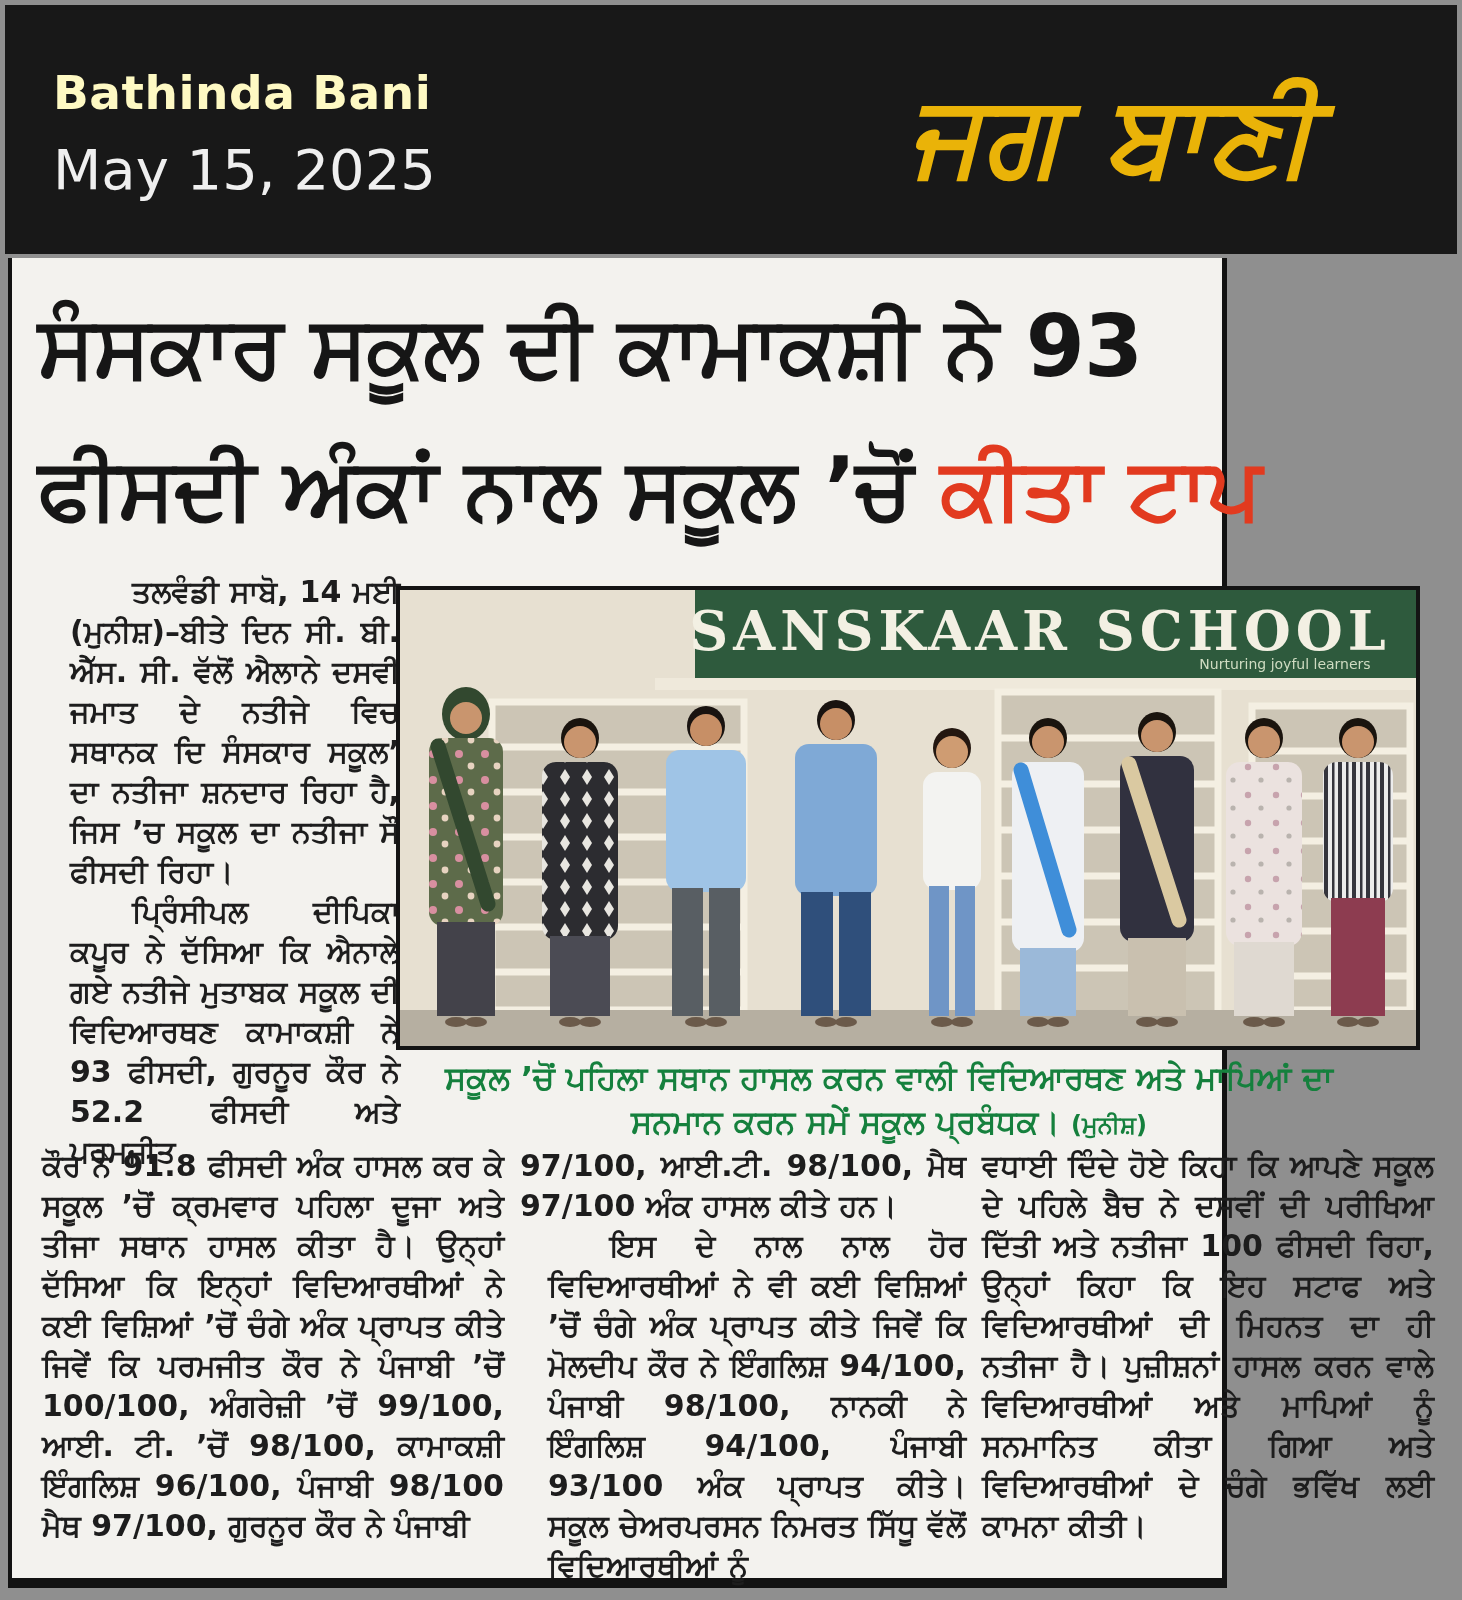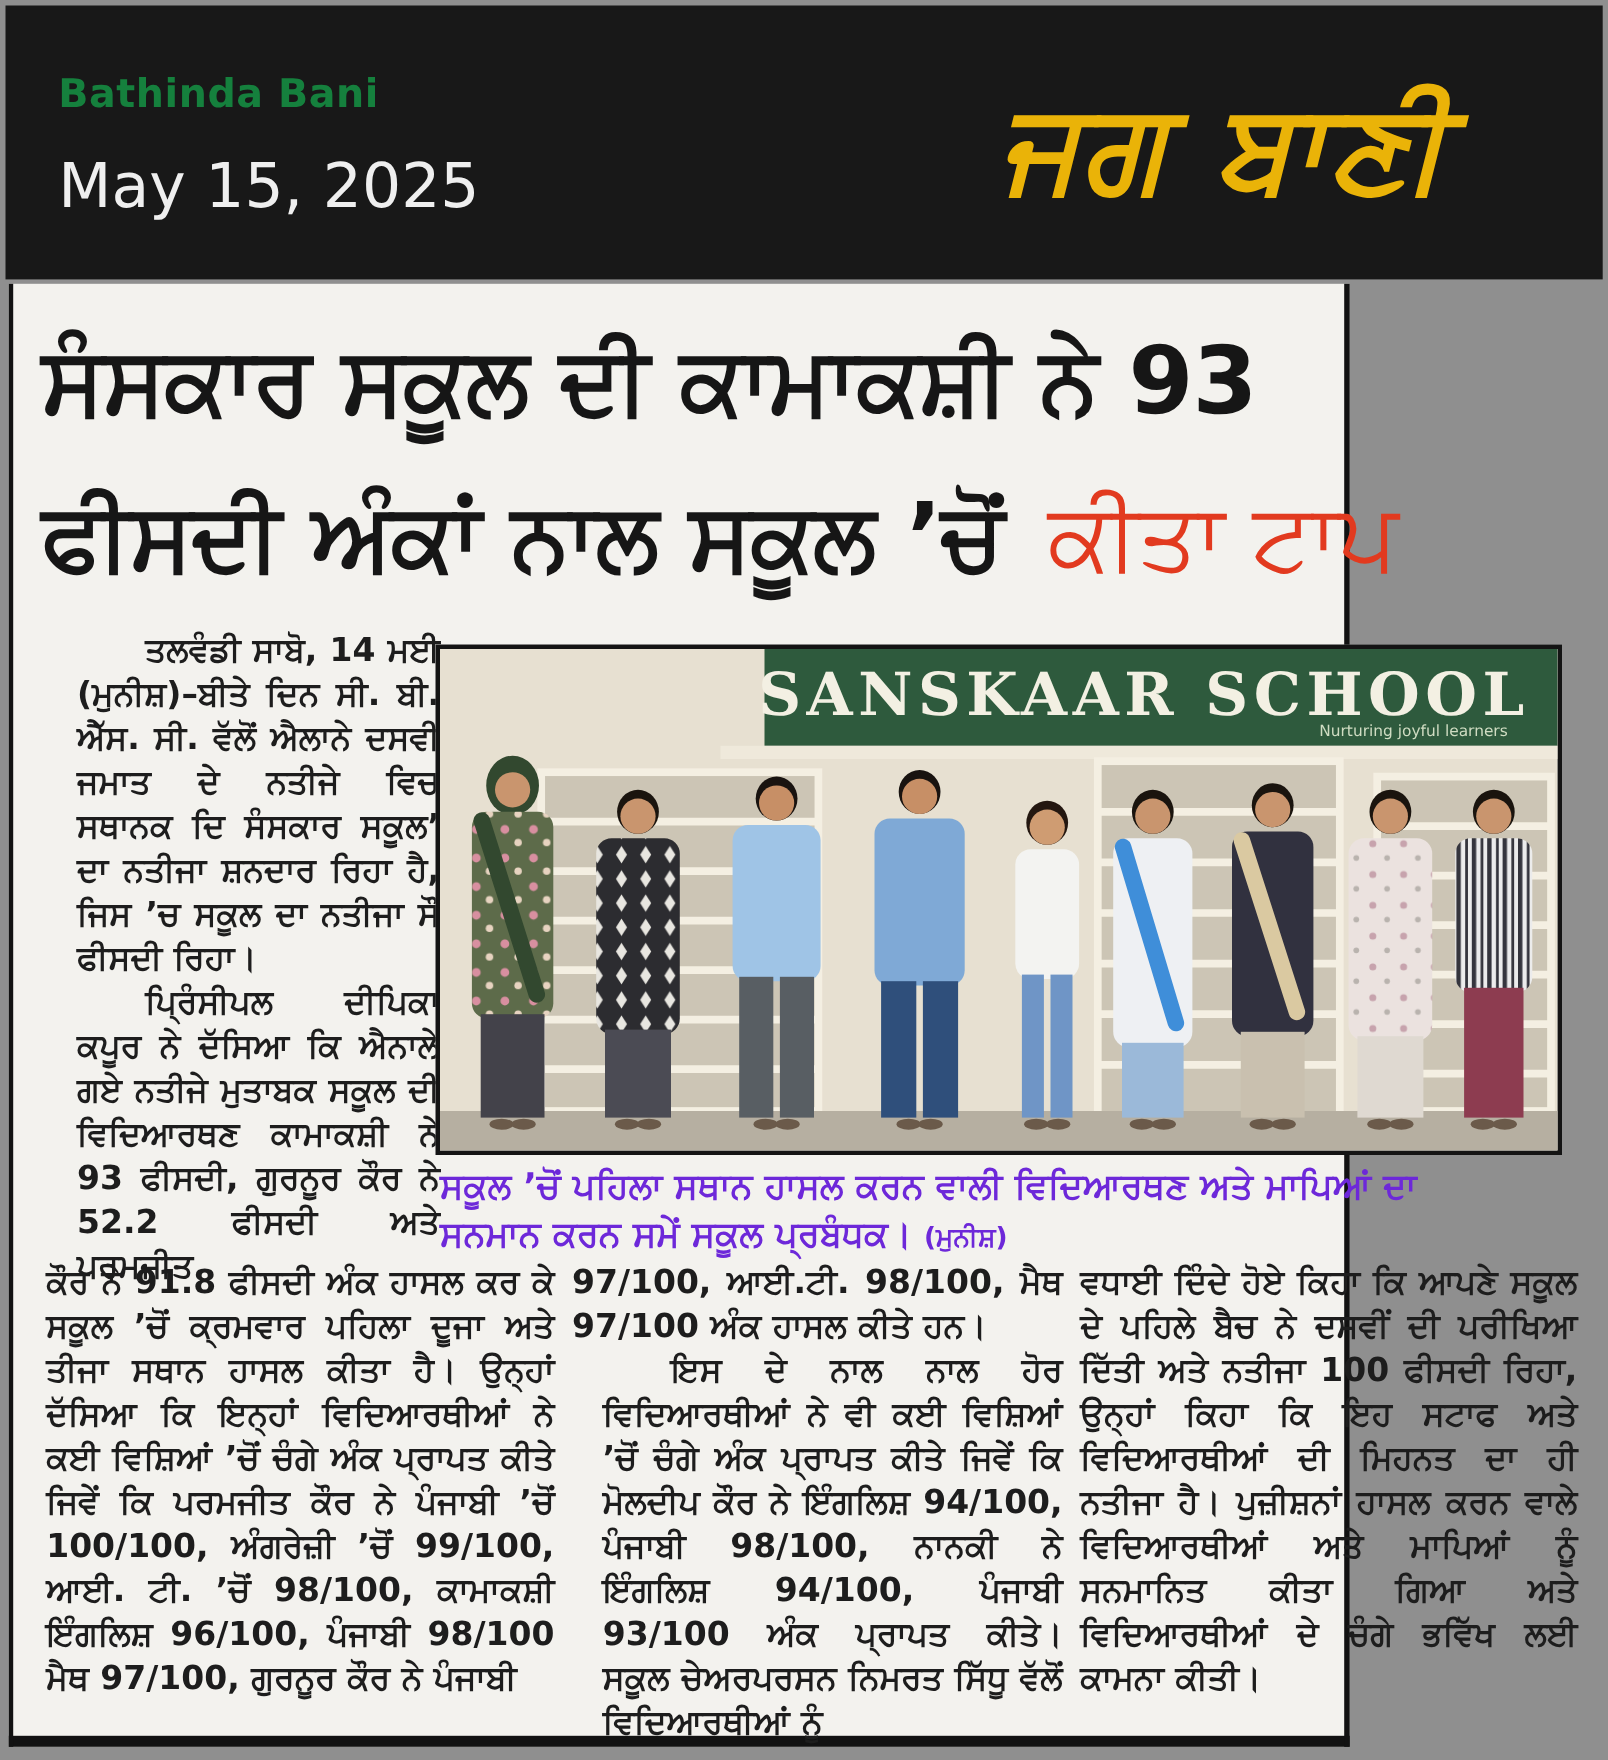--- a/index.html
+++ b/index.html
@@ -7,21 +7,21 @@
     width:1462px;height:1600px;position:relative;overflow:hidden;
     background:#8f8f8f;
     font-family:"DejaVu Sans",sans-serif;
   }
   .topbar{
     position:absolute;left:5px;top:5px;width:1452px;height:249px;
     background:#181818;
   }
   .pub-name{
     position:absolute;left:48px;top:60px;
-    color:#15803d;font-size:36px;font-weight:600;letter-spacing:0.5px;
+    color:#fef9c3;font-size:47px;font-weight:600;letter-spacing:0.5px;
   }
   .pub-date{
     position:absolute;left:48px;top:132px;
     color:#efefef;font-size:56px;font-weight:400;
   }
   .masthead{
     position:absolute;right:55px;top:38px;width:580px;height:185px;
     font-size:112px;font-weight:900;text-align:center;line-height:185px;
     letter-spacing:2px;
   }
@@ -29,37 +29,37 @@
     position:absolute;left:8px;top:258px;width:1219px;height:1330px;
     background:#f3f2ee;
     border-left:4px solid #121212;border-right:5px solid #121212;border-bottom:10px solid #121212;
     box-sizing:border-box;
   }
   .headline{
     position:absolute;left:26px;top:18px;width:1400px;
     margin:0;font-size:85px;line-height:142px;font-weight:800;
     color:#161616;letter-spacing:-1px;
   }
-  .headline .red{font-weight:400;margin-left:12px;}
+  .headline .red{font-weight:700;}
   .artext{
     color:#1d1d1d;font-size:30px;line-height:40px;font-weight:600;
     text-align:justify;
   }
   .artext p{margin:0;}
   .artext p.indent{text-indent:62px;margin-left:28px;}
   .col1{position:absolute;left:30px;top:314px;width:358px;}
   .photo{
     position:absolute;left:384px;top:328px;width:1016px;height:456px;
     border:4px solid #141414;box-sizing:content-box;margin:0;
     background:#a3a3a3;
   }
   .photo svg{display:block;width:100%;height:100%;}
   .caption{
-    position:absolute;left:388px;top:798px;width:1016px;
-    text-align:left;color:#6d28d9;font-size:32px;line-height:44px;font-weight:700;
+    position:absolute;left:369px;top:798px;width:1016px;
+    text-align:center;color:#15803d;font-size:32px;line-height:44px;font-weight:700;
   }
   .caption .credit{font-size:24px;font-weight:600;}
   .colA{position:absolute;left:30px;top:888px;width:462px;}
   .colB{position:absolute;left:508px;top:888px;width:446px;}
   .colC{position:absolute;left:970px;top:888px;width:452px;}
 </style>
 </head>
 <body>
 
 <div>

